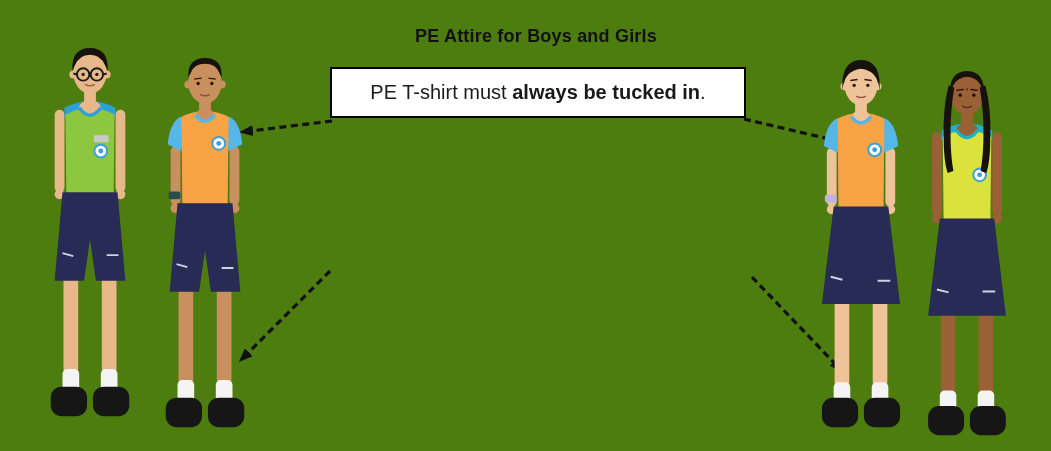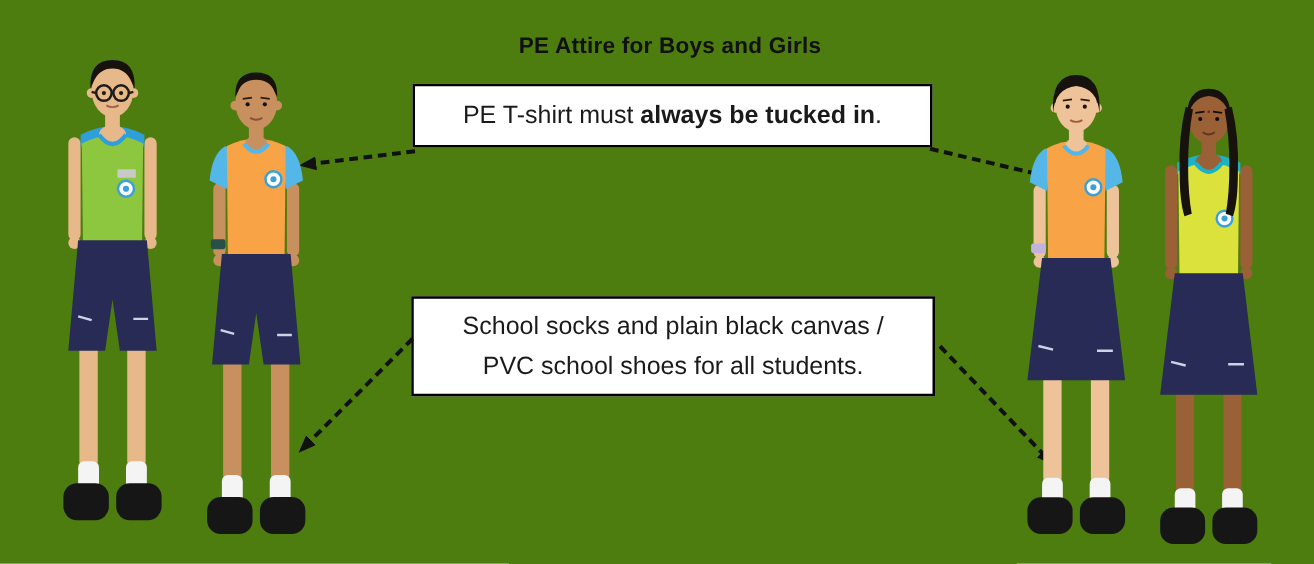--- a/index.html
+++ b/index.html
@@ -30,24 +30,20 @@
 <body>
 
 <div class="canvas">
 
   <div class="title">PE Attire for Boys and Girls</div>
 
   <div class="callout callout-tshirt">
     <span><span>PE T-shirt must </span><b>always be tucked in</b><span>.</span></span>
   </div>
 
-  <div class="callout callout-shoes">
-    <div>School socks and plain black canvas /</div>
-    <div>PVC school shoes for all students.</div>
-  </div>
 
   <svg class="arrows" viewBox="0 0 1051 451">
     <defs>
       <marker id="ah" markerUnits="userSpaceOnUse" markerWidth="14" markerHeight="11" refX="11" refY="5.5" orient="auto">
         <path d="M0,0 L14,5.5 L0,11 Z" fill="#111"></path>
       </marker>
     </defs>
     <line class="arrow-line" x1="332" y1="121" x2="242" y2="132" marker-end="url(#ah)"></line>
     <line class="arrow-line" x1="744" y1="119" x2="876" y2="150" marker-end="url(#ah)"></line>
     <line class="arrow-line" x1="330" y1="271" x2="241" y2="360" marker-end="url(#ah)"></line>

